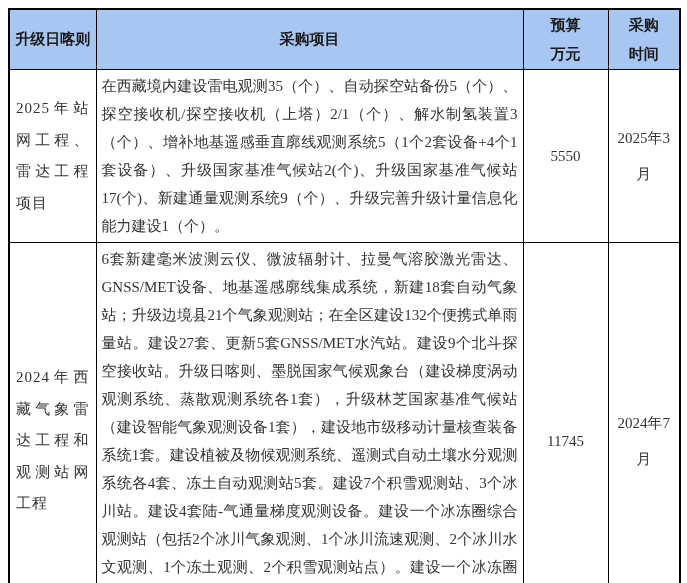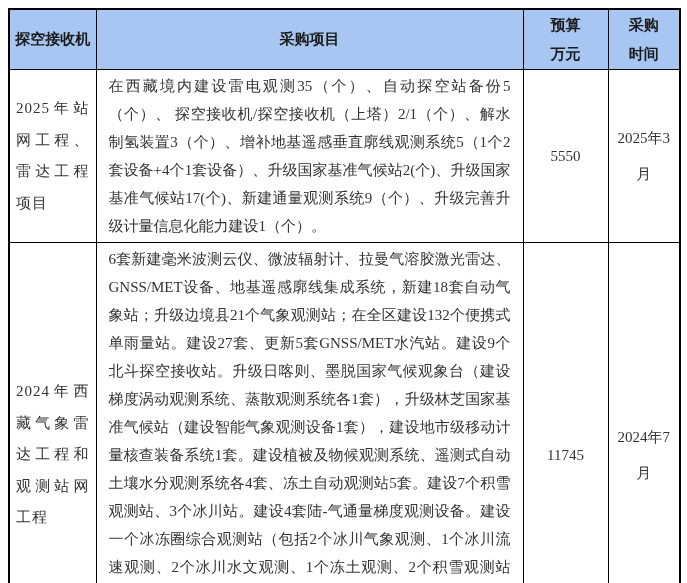--- a/index.html
+++ b/index.html
@@ -60,21 +60,21 @@
     padding: 16px 6px;
     line-height: 2.1;
     letter-spacing: 1px;
   }
   .cell-overview {
     font-size: 15px;
     color: var(--text-color);
     text-align: justify;
     text-align-last: left;
     vertical-align: middle;
-    padding: 2px 12px;
+    padding: 2px 5px;
     line-height: 28px;
   }
   .cell-budget, .cell-time {
     font-size: 15px;
     color: var(--text-color);
     text-align: center;
     vertical-align: middle;
     padding: 4px 4px;
     line-height: 2.4;
   }
@@ -87,21 +87,21 @@
 <div class="page">
   <table class="proc-table">
     <colgroup>
       <col style="width:87px">
       <col style="width:427px">
       <col style="width:85px">
       <col style="width:72px">
     </colgroup>
     <thead>
       <tr>
-        <th>探空接收机</th>
+        <th>升级日喀则</th>
         <th>采购项目</th>
         <th class="two-line">预算
 万元</th>
         <th class="two-line">采购
 时间</th>
       </tr>
     </thead>
     <tbody>
       <tr class="row-1">
         <td class="cell-project">2025年站网工程、雷达工程项目</td>

